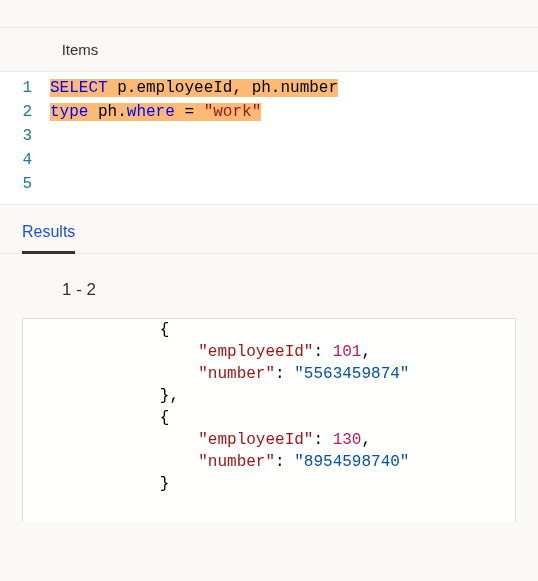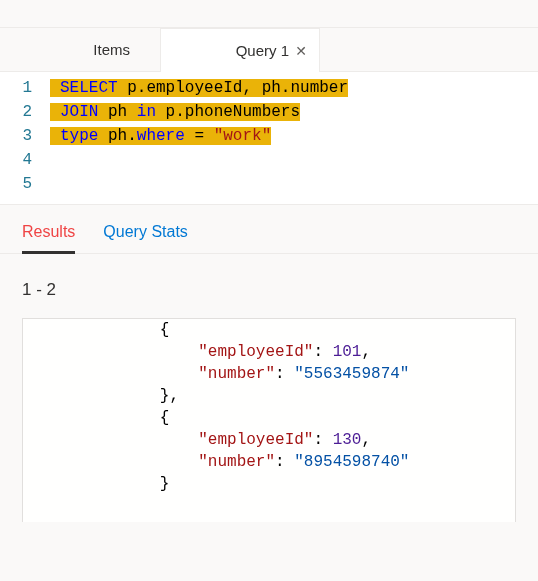--- a/index.html
+++ b/index.html
@@ -35,21 +35,21 @@
     position: relative;
     min-width: 160px;
   }
   .tab.active {
     background: #fff;
     border-left: 1px solid #edebe9;
     border-right: 1px solid #edebe9;
     margin-bottom: -1px;
     border-top: 1px solid #edebe9;
   }
-  .tab .tab-label { flex: 1; text-align: right; }
+  .tab .tab-label { flex: 1; text-align: center; }
   .tab .close {
     position: absolute;
     right: 12px;
     color: #605e5c;
     font-size: 14px;
     line-height: 1;
   }
   .editor {
     display: flex;
     background: #fff;
@@ -63,51 +63,51 @@
     width: 50px;
     text-align: right;
     color: #237893;
     padding-right: 18px;
     user-select: none;
   }
   .gutter div { height: 24px; }
   .code { flex: 1; padding-right: 8px; }
   .code-line { height: 24px; white-space: pre; }
   .sel {
-    background: #eab308;
-    padding-left: 10px;
+    background: #fdba74;
   }
   .kw { color: #0000ff; }
   .ident { color: #000; }
   .op { color: #000; }
   .str { color: #a31515; }
   .sub-tabs {
     display: flex;
     gap: 28px;
     padding: 18px 22px 0 22px;
     font-size: 16px;
   }
   .sub-tab {
     color: #0078d4;
     padding-bottom: 10px;
     cursor: pointer;
   }
   .sub-tab.active {
-    color: #ef4444;
+    color: #1d4ed8;
     border-bottom: 3px solid #323130;
     font-weight: 400;
   }
   .divider {
     border-bottom: 1px solid #edebe9;
     margin-top: -1px;
   }
   .count {
     padding: 26px 22px 18px 22px;
     font-size: 17px;
     color: #323130;
+    margin-left: 40px;
   }
   .results-pane {
     margin: 0 22px 0 22px;
     border: 1px solid #e1dfdd;
     border-top: 1px solid #e1dfdd;
     border-bottom: none;
     background: #fffffe;
     padding: 0;
     font-family: Consolas, "Courier New", monospace;
     font-size: 16px;
@@ -115,58 +115,52 @@
     height: 204px;
     overflow: hidden;
     position: relative;
   }
   .json-line {
     white-space: pre;
     padding-left: 60px;
     color: #000;
   }
   .jkey { color: #a31515; }
-  .jnum { color: #4c1d95; }
+  .jnum { color: #be185d; }
   .jstr { color: #0451a5; }
   .jp { color: #000; }
 </style>
 </head>
 <body>
 
 <div class="topbar"></div>
 
 <div class="tabs">
   <div class="tab">
     <span class="tab-label">Items</span>
-  </div>
-  <div class="tab active">
-    <span class="tab-label">Query 1</span>
-    <span class="close">✕</span>
   </div>
 </div>
 
 <div class="editor">
   <div class="gutter">
     <div>1</div>
     <div>2</div>
     <div>3</div>
     <div>4</div>
     <div>5</div>
   </div>
   <div class="code">
     <div class="code-line"><span class="sel"><span class="kw">SELECT</span><span class="ident"> p.employeeId, ph.number</span></span></div>
-    <div class="code-line"><span class="sel"><span class="kw">JOIN</span><span class="ident"> ph </span><span class="kw">in</span><span class="ident"> p.phoneNumbers</span></span></div>
     <div class="code-line"><span class="sel"><span class="kw">type</span><span class="ident"> ph.</span><span class="kw">where</span><span class="op"> = </span><span class="str">"work"</span></span></div>
     <div class="code-line"></div>
   </div>
 </div>
 
 <div class="sub-tabs">
   <div class="sub-tab active">Results</div>
-  <div class="sub-tab">Query Stats</div>
 </div>
 <div class="divider"></div>
 
 <div class="count">1 - 2</div>
 
 <div class="results-pane">
   <div class="json-line">        <span class="jp">{</span></div>
   <div class="json-line">            <span class="jkey">"employeeId"</span><span class="jp">: </span><span class="jnum">101</span><span class="jp">,</span></div>
   <div class="json-line">            <span class="jkey">"number"</span><span class="jp">: </span><span class="jstr">"5563459874"</span></div>
   <div class="json-line">        <span class="jp">},</span></div>

